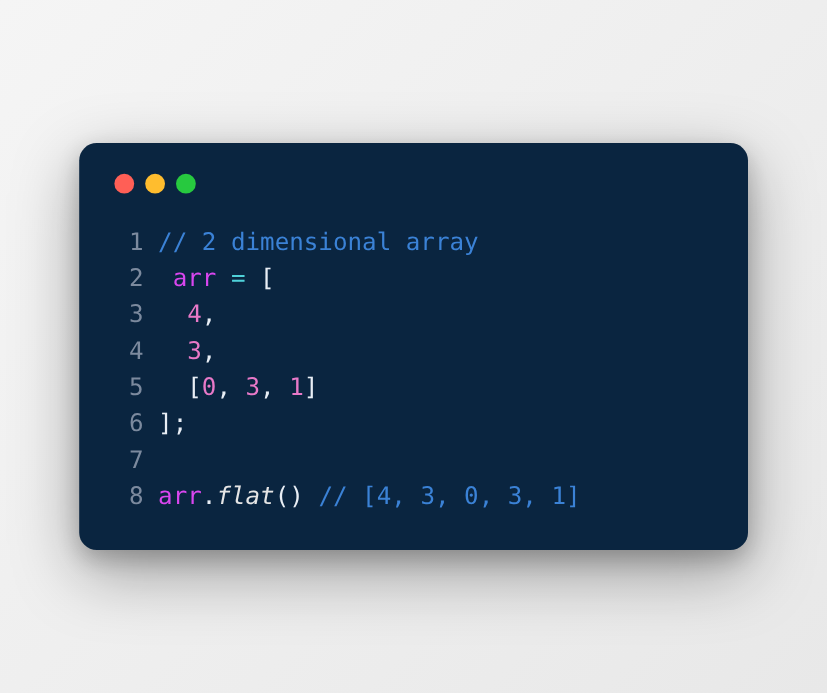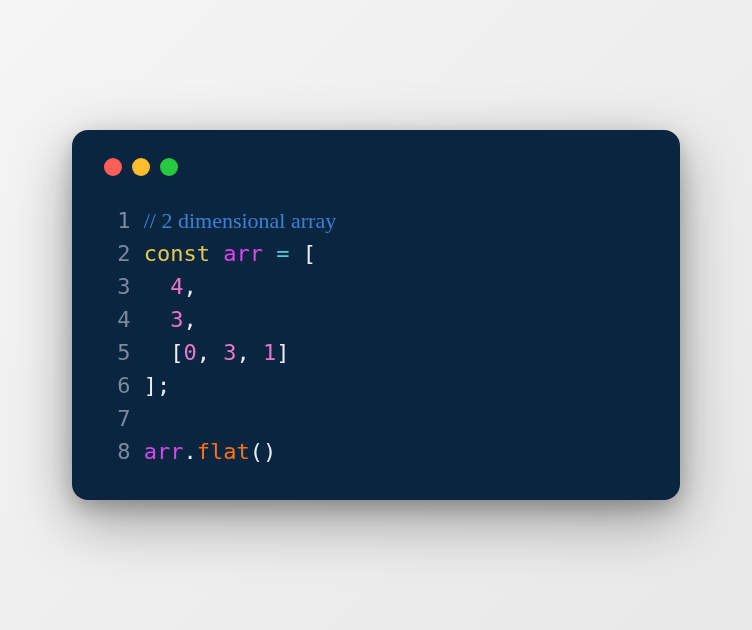--- a/index.html
+++ b/index.html
@@ -40,47 +40,47 @@
     display: flex;
     white-space: pre;
   }
   .ln {
     color: #7c8a9e;
     width: 2ch;
     text-align: right;
     margin-right: 1ch;
     user-select: none;
   }
-  .comment { color: #3b82d6; font-family: Liberation Serif, serif; }
+  .comment { color: #3b82d6; }
   .keyword { color: #e6c84c; }
   .ident { color: #d946ef; }
   .punct { color: #e8eef5; }
   .op { color: #4fd1d9; }
   .num { color: #e879c8; }
-  .method { color: #f97316; }
+  .method { color: #e5e5e5; font-style: italic; }
 </style>
 </head>
 <body>
 
 <div class="window">
   <div class="dots">
     <div class="dot red"></div>
     <div class="dot yellow"></div>
     <div class="dot green"></div>
   </div>
   <div class="code">
 
     <div class="line">
       <span class="ln">1</span>
       <span class="comment">// 2 dimensional array</span>
     </div>
 
     <div class="line">
       <span class="ln">2</span>
-      <span class="keyword">const</span><span class="ident"> arr </span><span class="op">=</span><span class="punct"> [</span>
+      <span class="ident"> arr </span><span class="op">=</span><span class="punct"> [</span>
     </div>
 
     <div class="line">
       <span class="ln">3</span>
       <span class="punct">  </span><span class="num">4</span><span class="punct">,</span>
     </div>
 
     <div class="line">
       <span class="ln">4</span>
       <span class="punct">  </span><span class="num">3</span><span class="punct">,</span>
@@ -96,17 +96,17 @@
       <span class="punct">];</span>
     </div>
 
     <div class="line">
       <span class="ln">7</span>
       <span></span>
     </div>
 
     <div class="line">
       <span class="ln">8</span>
-      <span class="ident">arr</span><span class="punct">.</span><span class="method">flat</span><span class="punct">() </span>
+      <span class="ident">arr</span><span class="punct">.</span><span class="method">flat</span><span class="punct">() </span><span class="comment">// [4, 3, 0, 3, 1]</span>
     </div>
 
   </div>
 </div>
 
 </body></html>

